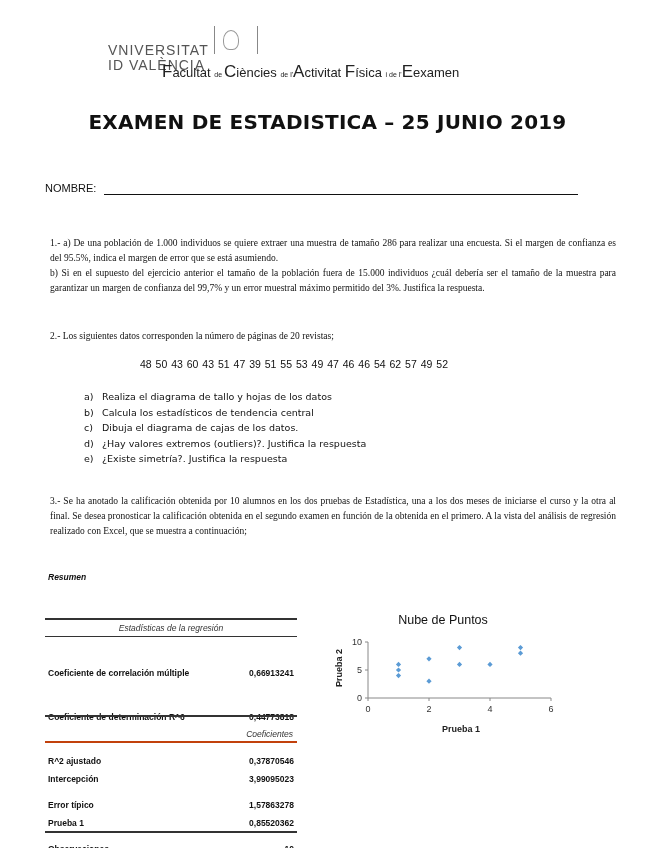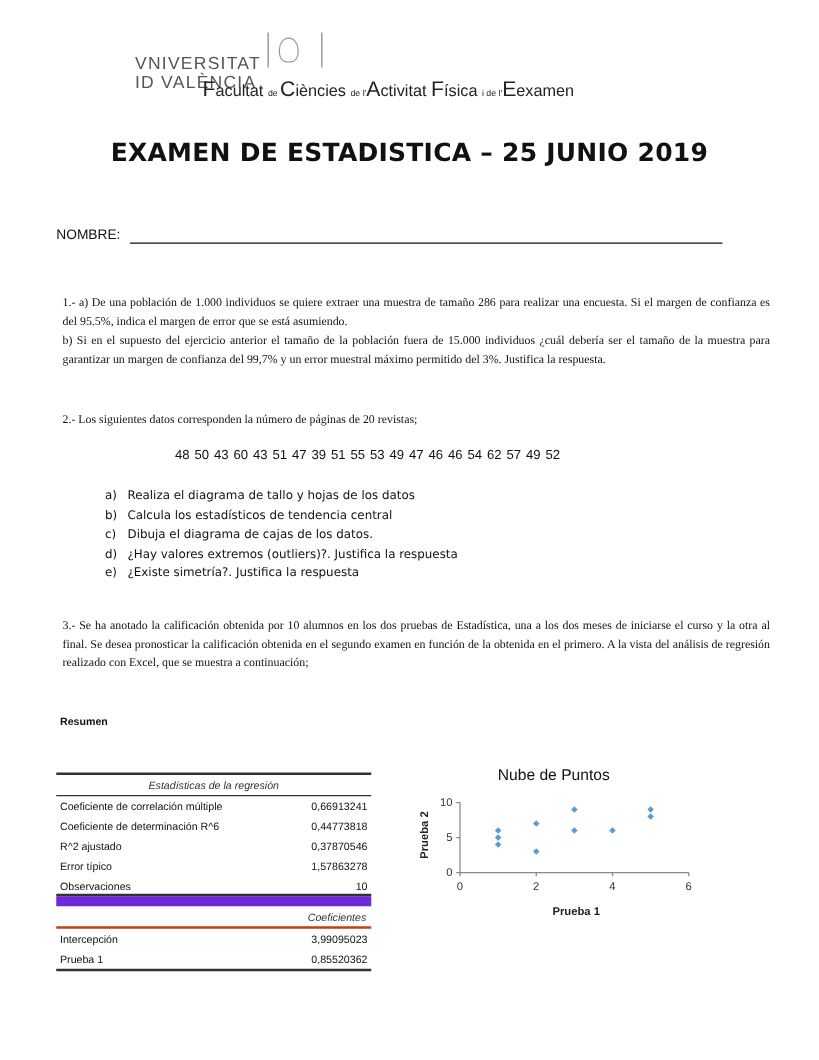--- a/index.html
+++ b/index.html
@@ -18,27 +18,27 @@
   .nombre-line { left: 104px; top: 194px; width: 474px; border-bottom: 1px solid #111; }
   .para { left: 30px; width: 566px; font-family: Liberation Serif, serif; font-size: 9.5px; line-height: 15px; text-align: justify; margin-left: 20px; }
   .p1 { top: 236px; }
   .p2 { top: 329px; }
   .dataline { left: 0; width: 588px; text-align: center; top: 358px; font-family: "Liberation Sans", sans-serif; font-size: 10.5px; word-spacing: 1px; }
   .list { left: 84px; top: 389px; font-family: "DejaVu Sans", sans-serif; font-size: 9.5px; line-height: 15.5px; }
   .list .item { display: flex; }
   .list .mark { width: 18px; }
   .p3 { top: 494px; }
   
-  .resumen { left: 48px; top: 572px; font-family: "Liberation Sans", sans-serif; font-size: 8.5px; font-weight: bold; }
+  .resumen { left: 48px; top: 572px; font-family: "Liberation Sans", sans-serif; font-size: 8.5px; font-weight: bold; font-style: italic; }
   .tbl { left: 45px; width: 252px; font-family: "Liberation Sans", sans-serif; font-size: 8.5px; }
   .tbl1 { top: 618px; border-top: 2px solid #333; border-bottom: 8px solid #6d28d9; }
   .tbl2 { top: 715px; border-top: 2px solid #333; border-bottom: 2px solid #333; }
   .tbl .hdr { font-style: italic; color: #333; text-align: center; height: 16px; line-height: 16px; border-bottom: 1px solid #333; }
   .tbl .hdr2 { font-style: italic; color: #333; text-align: right; height: 14px; line-height: 14px; margin-top: 10px; border-bottom: 2px solid #c2410c; padding-right: 4px; }
-  .tbl .row { display: flex; justify-content: space-between; height: 16px; line-height: 16px; font-weight: normal; }
+  .tbl .row { display: flex; justify-content: space-between; height: 16px; line-height: 16px; font-weight: bold; margin-top: 28px; }
   .tbl .row .lbl { padding-left: 3px; }
   .tbl .row .val { padding-right: 3px; }
   
   .chart { left: 325px; top: 602px; width: 240px; height: 140px; }
   .chart text { font-family: "Liberation Sans", sans-serif; }
 </style>
 </head>
 <body>
 
 <div class="abs logo-uni">

